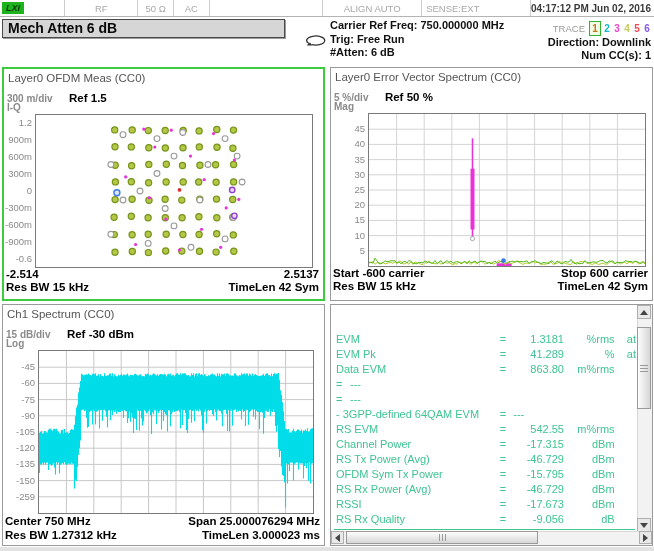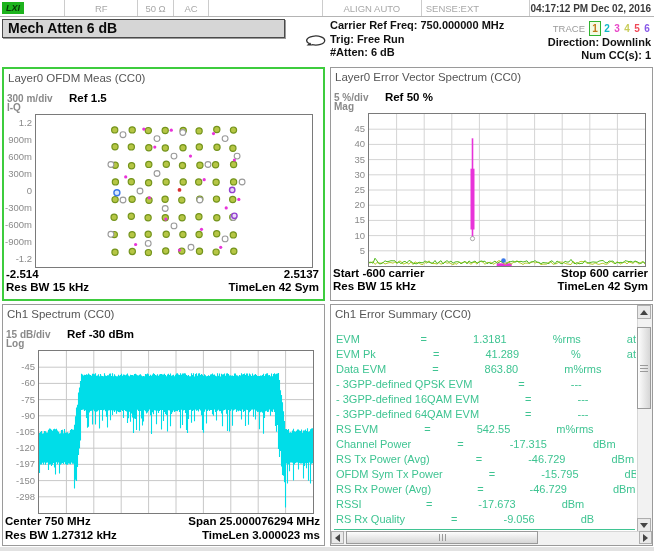--- a/index.html
+++ b/index.html
@@ -51,21 +51,21 @@
   .p3 .plot { left:35px; top:45px; }
   .yticks { position:absolute; left:0; top:0; right:0; bottom:0; pointer-events:none; }
   .yticks span { position:absolute; font-size:9.5px; color:#8a8a8a; text-align:right; white-space:nowrap; }
   .xrow,.frow { position:absolute; left:2px; right:4px; display:flex; justify-content:space-between;
     font-weight:bold; font-size:11.5px; color:#000; white-space:nowrap; }
   .p1 .xrow { top:199px;gap:16px; } .p1 .frow { top:212px; }
   .p2 .xrow { top:199px; } .p2 .frow { top:212px; }
   .p3 .xrow { top:210px; } .p3 .frow { top:224px; }
   
   .sum-rows { position:absolute; left:5px; top:26px; right:16px; overflow:hidden; }
-  .sum-row { display:flex; height:15px; font-size:11px; color:#3fc492; white-space:nowrap; align-items:center;gap:46px; }
+  .sum-row { display:flex; height:15px; font-size:11px; color:#3fc492; white-space:nowrap; align-items:center; }
   .sr-name { width:168px; } .sr-eq { width:14px; } .sr-val { width:52px; text-align:right; }
   .sr-unit { width:52px; text-align:right; } .sr-suffix { width:22px; text-align:right; }
   .sum-rule { position:absolute; left:3px; right:17px; top:224px; border-top:1px solid #3fc492; }
   
   .vscroll { position:absolute; top:0; right:0; bottom:13px; width:14px; background:#f2f2f2;
     border-left:1px solid #d6d6d6; }
   .hscroll { position:absolute; left:0; right:0; bottom:0; height:13px; background:#f2f2f2;
     border-top:1px solid #d6d6d6; }
   .sb-btn { position:absolute; background:#e9e9e9; border:1px solid #aeaeae; box-sizing:border-box;
     display:flex; align-items:center; justify-content:center; }
@@ -95,21 +95,21 @@
   <div class="topstrip">
     <div class="cell c-lxi">
       <span class="lxi">LXI</span>
     </div>
     <div class="cell c-rf">RF</div>
     <div class="cell c-imp">50 Ω</div>
     <div class="cell c-ac">AC</div>
     <div class="cell c-sp"></div>
     <div class="cell c-align">ALIGN AUTO</div>
     <div class="cell c-sense">SENSE:EXT</div>
-    <div class="cell c-time">04:17:12 PM Dec 02, 2016</div>
+    <div class="cell c-time">04:17:12 PM Jun 02, 2016</div>
   </div>
 
   <div class="banner">Mech Atten 6 dB</div>
   <svg class="sweep-icon" width="24" height="14" viewBox="0 0 24 14">
     <path d="M6,11.5 A9,4.5 0 1 1 9,12.6" fill="none" stroke="#333" stroke-width="1.3"></path>
     <polygon points="10.5,12.6 4.5,12.6 8,9.6" fill="#333" transform="translate(-1,1)"></polygon>
   </svg>
   <div class="hdr-mid">
     <div>Carrier Ref Freq: 750.000000 MHz</div>
     <div>Trig: Free Run</div>
@@ -132,21 +132,21 @@
     <div class="fmt">I-Q</div>
     <div class="yticks" id="yt-const">
         <span style="top: 48.4px; left: 0px; width: 28px;">1.2</span>
         <span style="top: 65.3px; left: 0px; width: 28px;">900m</span>
         <span style="top: 82.2px; left: 0px; width: 28px;">600m</span>
         <span style="top: 99.1px; left: 0px; width: 28px;">300m</span>
         <span style="top: 116px; left: 0px; width: 28px;">0</span>
         <span style="top: 132.9px; left: 0px; width: 28px;">-300m</span>
         <span style="top: 149.8px; left: 0px; width: 28px;">-600m</span>
         <span style="top: 166.7px; left: 0px; width: 28px;">-900m</span>
-        <span style="top: 183.6px; left: 0px; width: 28px;">-1.2</span>
+        <span style="top: 183.6px; left: 0px; width: 28px;">-0.6</span>
       </div>
     <svg class="plot" id="plot-const" width="276" height="152">
         <circle cx="79.0" cy="137.2" r="3.1" fill="#b6c645" stroke="#74941c" stroke-width="1.2"></circle>
         <circle cx="78.3" cy="119.6" r="3.1" fill="#b6c645" stroke="#74941c" stroke-width="1.2"></circle>
         <circle cx="78.1" cy="102.2" r="3.1" fill="#b6c645" stroke="#74941c" stroke-width="1.2"></circle>
         <circle cx="79.1" cy="84.6" r="3.1" fill="#b6c645" stroke="#74941c" stroke-width="1.2"></circle>
         <circle cx="79.4" cy="66.9" r="3.1" fill="#b6c645" stroke="#74941c" stroke-width="1.2"></circle>
         <circle cx="79.2" cy="50.3" r="3.1" fill="#b6c645" stroke="#74941c" stroke-width="1.2"></circle>
         <circle cx="79.0" cy="31.8" r="3.1" fill="#b6c645" stroke="#74941c" stroke-width="1.2"></circle>
         <circle cx="78.7" cy="14.9" r="3.1" fill="#b6c645" stroke="#74941c" stroke-width="1.2"></circle>
@@ -319,23 +319,23 @@
       <span class="ref">Ref -30 dBm</span>
     </div>
     <div class="fmt">Log</div>
     <div class="yticks" id="yt-spec">
         <span style="top: 56.2px; left: 4px; width: 28px;">-45</span>
         <span style="top: 72.4px; left: 4px; width: 28px;">-60</span>
         <span style="top: 88.6px; left: 4px; width: 28px;">-75</span>
         <span style="top: 104.8px; left: 4px; width: 28px;">-90</span>
         <span style="top: 121px; left: 4px; width: 28px;">-105</span>
         <span style="top: 137.2px; left: 4px; width: 28px;">-120</span>
-        <span style="top: 153.4px; left: 4px; width: 28px;">-197</span>
+        <span style="top: 153.4px; left: 4px; width: 28px;">-135</span>
         <span style="top: 169.6px; left: 4px; width: 28px;">-150</span>
-        <span style="top: 185.8px; left: 4px; width: 28px;">-298</span>
+        <span style="top: 185.8px; left: 4px; width: 28px;">-259</span>
       </div>
     <svg class="plot" id="plot-spec" width="274" height="162">
         <line x1="27.4" y1="0" x2="27.4" y2="162" stroke="#c8c8c8" stroke-width="1"></line>
         <line x1="54.8" y1="0" x2="54.8" y2="162" stroke="#c8c8c8" stroke-width="1"></line>
         <line x1="82.2" y1="0" x2="82.2" y2="162" stroke="#c8c8c8" stroke-width="1"></line>
         <line x1="109.6" y1="0" x2="109.6" y2="162" stroke="#c8c8c8" stroke-width="1"></line>
         <line x1="137.0" y1="0" x2="137.0" y2="162" stroke="#c8c8c8" stroke-width="1"></line>
         <line x1="164.4" y1="0" x2="164.4" y2="162" stroke="#c8c8c8" stroke-width="1"></line>
         <line x1="191.8" y1="0" x2="191.8" y2="162" stroke="#c8c8c8" stroke-width="1"></line>
         <line x1="219.2" y1="0" x2="219.2" y2="162" stroke="#c8c8c8" stroke-width="1"></line>
@@ -355,21 +355,20 @@
       <span>Center 750 MHz</span>
       <span>Span 25.000076294 MHz</span>
     </div>
     <div class="frow">
       <span>Res BW 1.27312 kHz</span>
       <span>TimeLen 3.000023 ms</span>
     </div>
   </div>
 
   <div class="panel p4">
-    <div class="ptitle">Ch1 Error Summary (CC0)</div>
     <div class="sum-rows" id="summary-rows">
         <div class="sum-row">
           <span class="sr-name">EVM</span>
           <span class="sr-eq">=</span>
           <span class="sr-val">1.3181</span>
           <span class="sr-unit">%rms</span>
           <span class="sr-suffix">at</span>
         </div>
         <div class="sum-row">
           <span class="sr-name">EVM Pk</span>
@@ -379,28 +378,26 @@
           <span class="sr-suffix">at</span>
         </div>
         <div class="sum-row">
           <span class="sr-name">Data EVM</span>
           <span class="sr-eq">=</span>
           <span class="sr-val">863.80</span>
           <span class="sr-unit">m%rms</span>
           <span class="sr-suffix"></span>
         </div>
         <div class="sum-row">
-          <span class="sr-name">- 3GPP-defined QPSK EVM</span>
           <span class="sr-eq">=</span>
           <span class="sr-val" style="text-align: left;">---</span>
           <span class="sr-unit"></span>
           <span class="sr-suffix"></span>
         </div>
         <div class="sum-row">
-          <span class="sr-name">- 3GPP-defined 16QAM EVM</span>
           <span class="sr-eq">=</span>
           <span class="sr-val" style="text-align: left;">---</span>
           <span class="sr-unit"></span>
           <span class="sr-suffix"></span>
         </div>
         <div class="sum-row">
           <span class="sr-name">- 3GPP-defined 64QAM EVM</span>
           <span class="sr-eq">=</span>
           <span class="sr-val" style="text-align: left;">---</span>
           <span class="sr-unit"></span>

